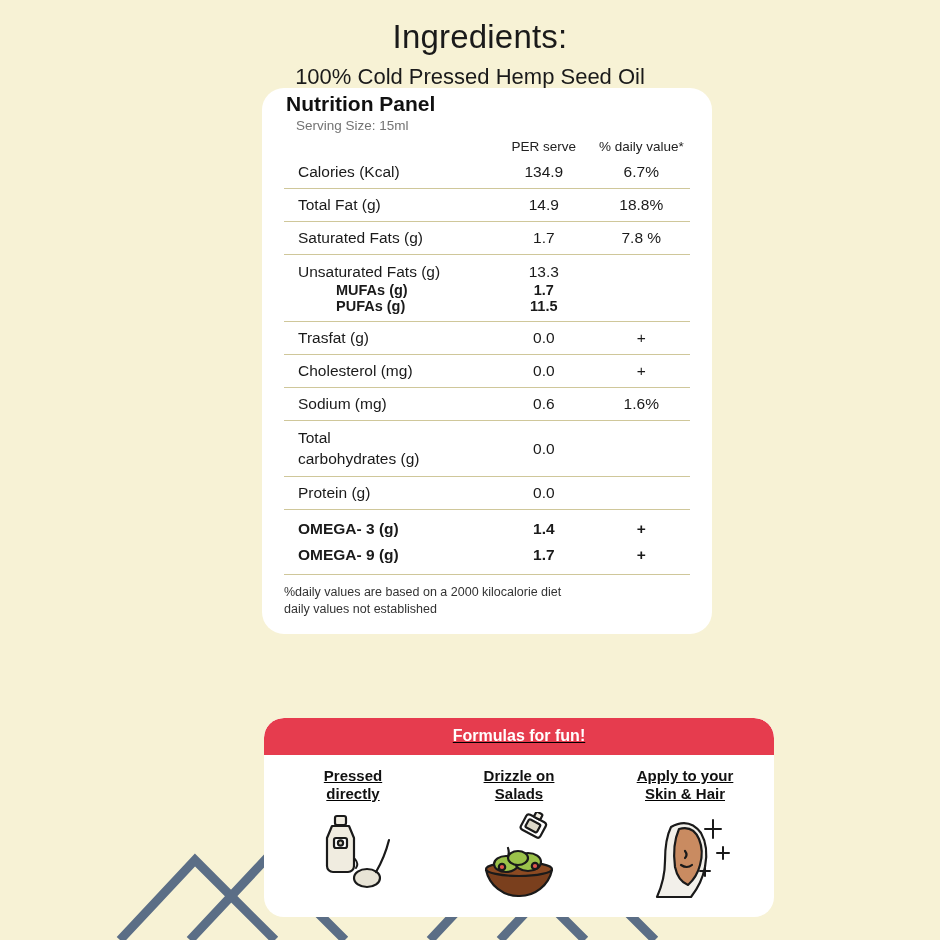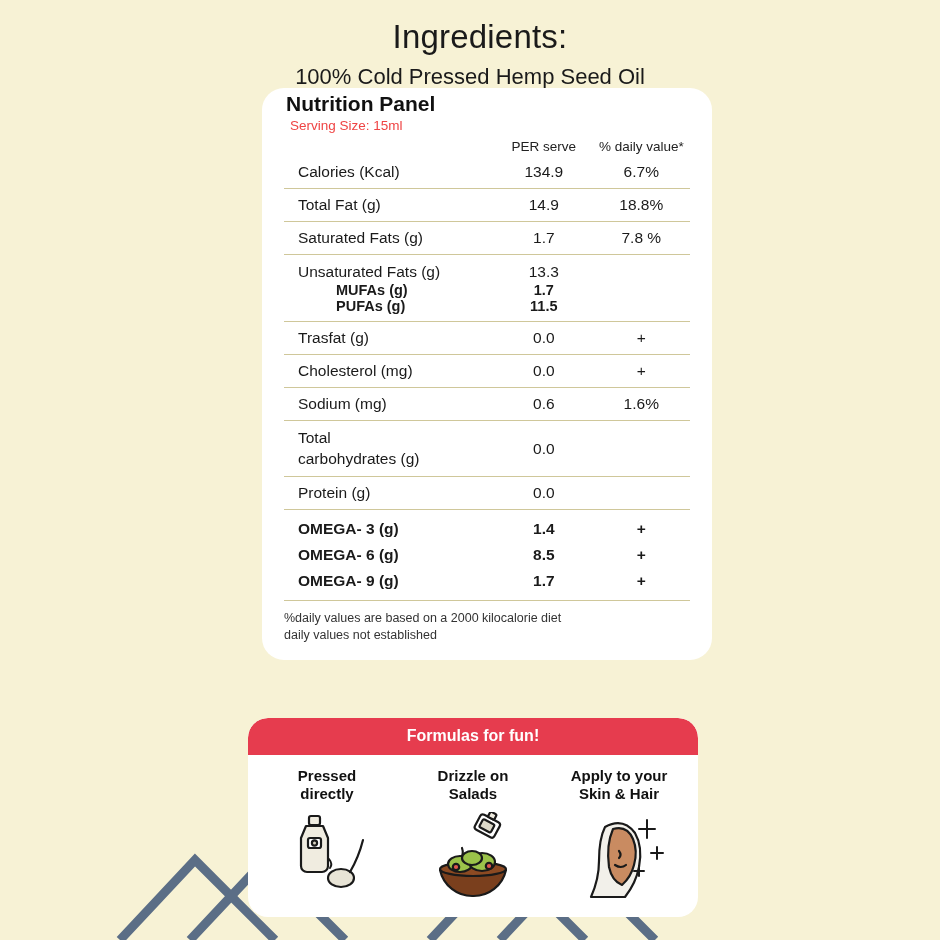--- a/index.html
+++ b/index.html
@@ -68,22 +68,22 @@
     padding: 2px 22px 16px 22px;
   }
   .panel-title {
     font-size: 21px;
     font-weight: bold;
     color: #111;
     margin: 2px 0 2px 2px;
   }
   .serving {
     font-size: 13.5px;
-    color: #ef4444;
-    margin: 0 0 4px 6px;
+    color: #737373;
+    margin: 0 0 4px 12px;
   }
 
   table.nutrition {
     width: 100%;
     border-collapse: collapse;
     table-layout: fixed;
   }
   table.nutrition col.c1 { width: 52%; }
   table.nutrition col.c2 { width: 24%; }
   table.nutrition col.c3 { width: 24%; }
@@ -147,26 +147,27 @@
     font-size: 12.5px;
     color: #333;
     text-align: left;
     margin-top: 9px;
     line-height: 1.35;
   }
 
   
   .fun-card {
     position: absolute;
-    left: 248px;
+    left: 264px;
     top: 718px;
-    width: 450px;
+    width: 510px;
     background: #ffffff;
     border-radius: 20px;
     overflow: hidden;
+    text-decoration: underline;
   }
   .fun-header {
     background: #e63c4e;
     color: #ffffff;
     font-weight: bold;
     font-size: 16px;
     text-align: center;
     padding: 9px 0 10px 0;
     border-radius: 20px 20px 0 0;
   }
@@ -285,25 +286,20 @@
         </tr>
         <tr>
           <td class="label">Protein (g)</td>
           <td class="num">0.0</td>
           <td class="pct"></td>
         </tr>
 
         <tr class="omega omega-first">
           <td class="label">OMEGA- 3 (g)</td>
           <td class="num">1.4</td>
-          <td class="pct">+</td>
-        </tr>
-        <tr class="omega">
-          <td class="label">OMEGA- 6 (g)</td>
-          <td class="num">8.5</td>
           <td class="pct">+</td>
         </tr>
         <tr class="omega omega-last">
           <td class="label">OMEGA- 9 (g)</td>
           <td class="num">1.7</td>
           <td class="pct">+</td>
         </tr>
       </tbody>
     </table>
 

